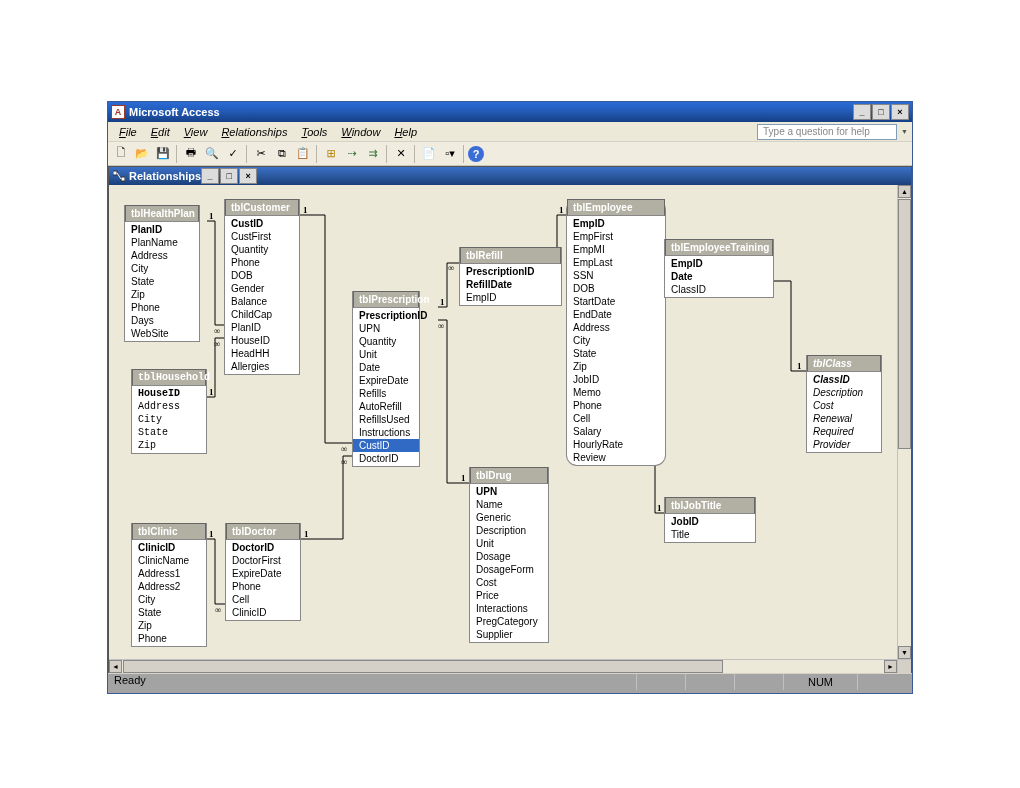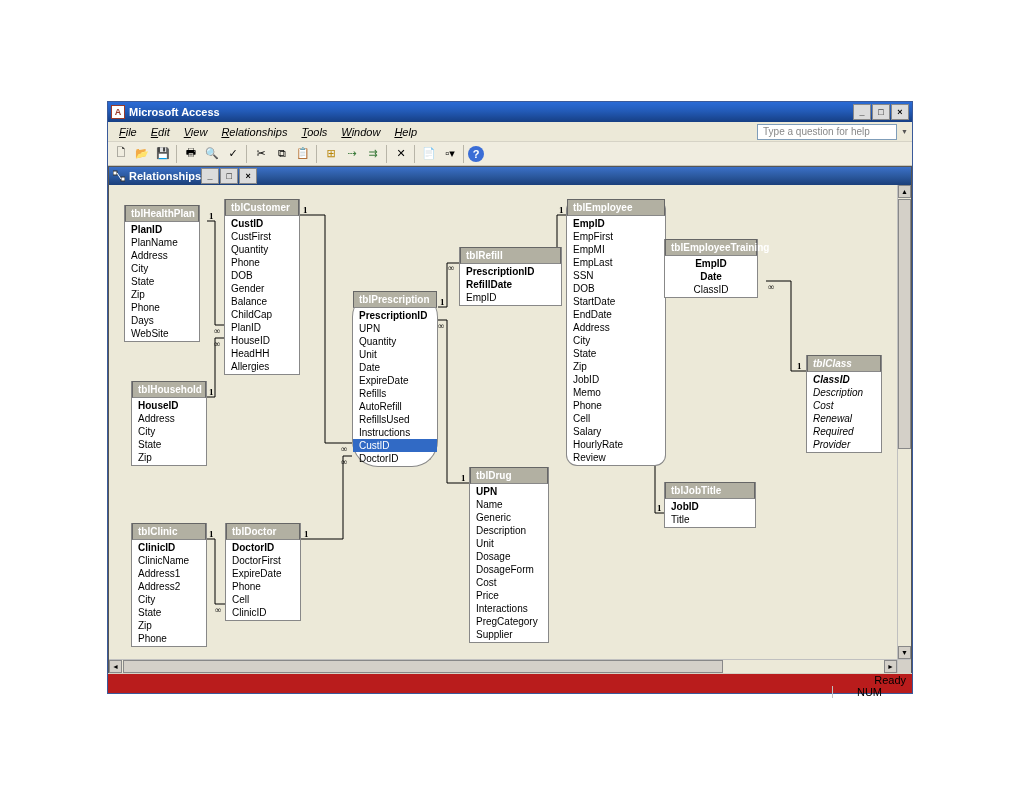--- a/index.html
+++ b/index.html
@@ -205,27 +205,26 @@
     pointer-events: none;
   }
   .rel-text {
     font: bold 9px Tahoma;
     fill: #000;
   }
   .inf { font: 9px Tahoma; font-weight: bold; }
 
   .statusbar {
     height: 20px;
-    background: #b91c1c;
+    background: #a3a3a3;
     border-top: 1px solid #d6d3c6;
     display: flex;
-    align-items: flex-end;
+    align-items: flex-start;
     padding: 0 6px;
     color: #000;
-    flex-direction: column;
   }
   .statusbar .spacer { flex: 1; }
   .statusbar .cell {
     padding: 0 24px;
     border-left: 1px solid #c0c0c0;
     height: 16px;
     display: flex; align-items: center;
   }
 </style>
 </head>
@@ -357,21 +356,21 @@
                 <div class="field">PlanName</div>
                 <div class="field">Address</div>
                 <div class="field">City</div>
                 <div class="field">State</div>
                 <div class="field">Zip</div>
                 <div class="field">Phone</div>
                 <div class="field">Days</div>
                 <div class="field">WebSite</div>
               </div>
             </div>
-            <div class="table-box" style="left: 22px; top: 196px; width: 76px;">
+            <div class="table-box" style="left: 22px; top: 184px; width: 76px; font-family: Liberation Mono, monospace;">
               <div class="th">tblHousehold</div>
               <div class="fields">
                 <div class="field pk">HouseID</div>
                 <div class="field">Address</div>
                 <div class="field">City</div>
                 <div class="field">State</div>
                 <div class="field">Zip</div>
               </div>
             </div>
             <div class="table-box" style="left: 115px; top: 14px; width: 76px;">
@@ -384,21 +383,21 @@
                 <div class="field">DOB</div>
                 <div class="field">Gender</div>
                 <div class="field">Balance</div>
                 <div class="field">ChildCap</div>
                 <div class="field">PlanID</div>
                 <div class="field">HouseID</div>
                 <div class="field">HeadHH</div>
                 <div class="field">Allergies</div>
               </div>
             </div>
-            <div class="table-box" style="left: 243px; top: 106px; width: 86px; border-radius: 26px;">
+            <div class="table-box" style="left: 243px; top: 106px; width: 68px;">
               <div class="th">tblPrescription</div>
               <div class="fields">
                 <div class="field pk">PrescriptionID</div>
                 <div class="field">UPN</div>
                 <div class="field">Quantity</div>
                 <div class="field">Unit</div>
                 <div class="field">Date</div>
                 <div class="field">ExpireDate</div>
                 <div class="field">Refills</div>
                 <div class="field">AutoRefill</div>
@@ -450,40 +449,40 @@
                 <div class="field">Zip</div>
                 <div class="field">JobID</div>
                 <div class="field">Memo</div>
                 <div class="field">Phone</div>
                 <div class="field">Cell</div>
                 <div class="field">Salary</div>
                 <div class="field">HourlyRate</div>
                 <div class="field">Review</div>
               </div>
             </div>
-            <div class="table-box" style="left: 555px; top: 54px; width: 94px; text-align: center;">
+            <div class="table-box" style="left: 555px; top: 54px; width: 110px;">
               <div class="th">tblEmployeeTraining</div>
               <div class="fields">
                 <div class="field pk">EmpID</div>
                 <div class="field pk">Date</div>
                 <div class="field">ClassID</div>
               </div>
             </div>
             <div class="table-box" style="left: 697px; top: 170px; width: 76px; font-style: italic;">
               <div class="th">tblClass</div>
               <div class="fields">
                 <div class="field pk">ClassID</div>
                 <div class="field">Description</div>
                 <div class="field">Cost</div>
                 <div class="field">Renewal</div>
                 <div class="field">Required</div>
                 <div class="field">Provider</div>
               </div>
             </div>
-            <div class="table-box" style="left: 555px; top: 297px; width: 92px;">
+            <div class="table-box" style="left: 555px; top: 312px; width: 92px;">
               <div class="th">tblJobTitle</div>
               <div class="fields">
                 <div class="field pk">JobID</div>
                 <div class="field">Title</div>
               </div>
             </div>
             <div class="table-box" style="left: 22px; top: 338px; width: 76px;">
               <div class="th">tblClinic</div>
               <div class="fields">
                 <div class="field pk">ClinicID</div>

